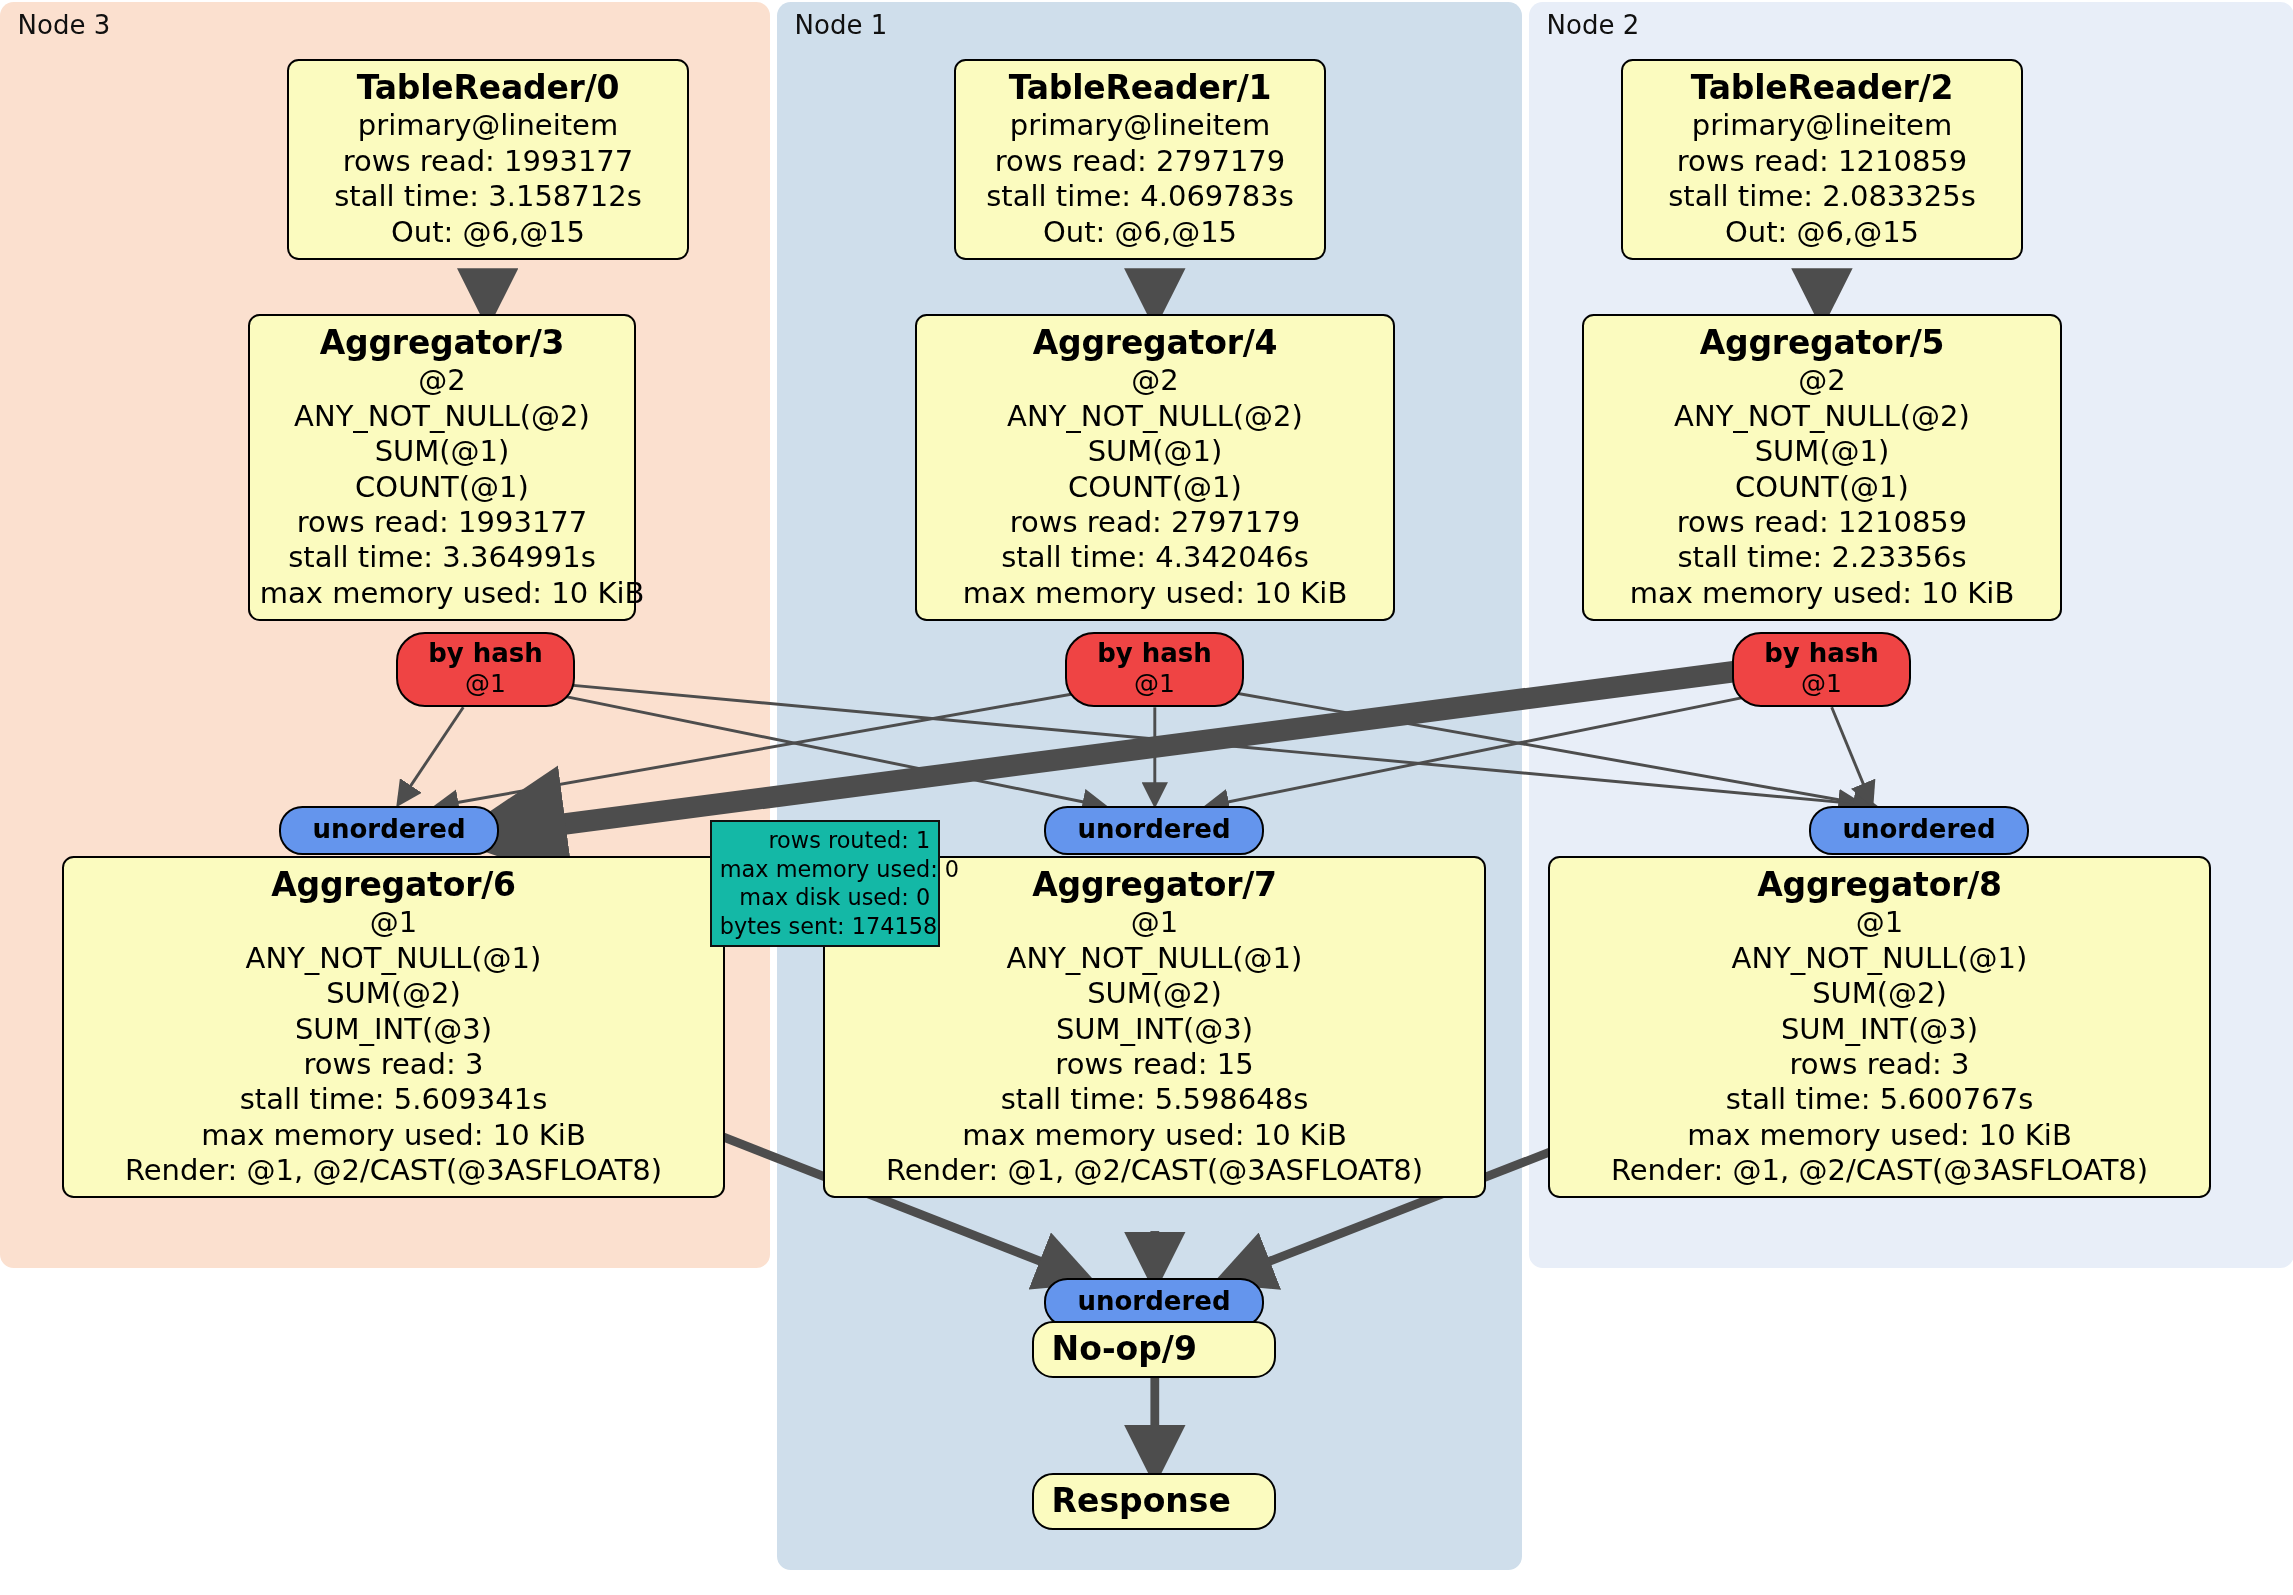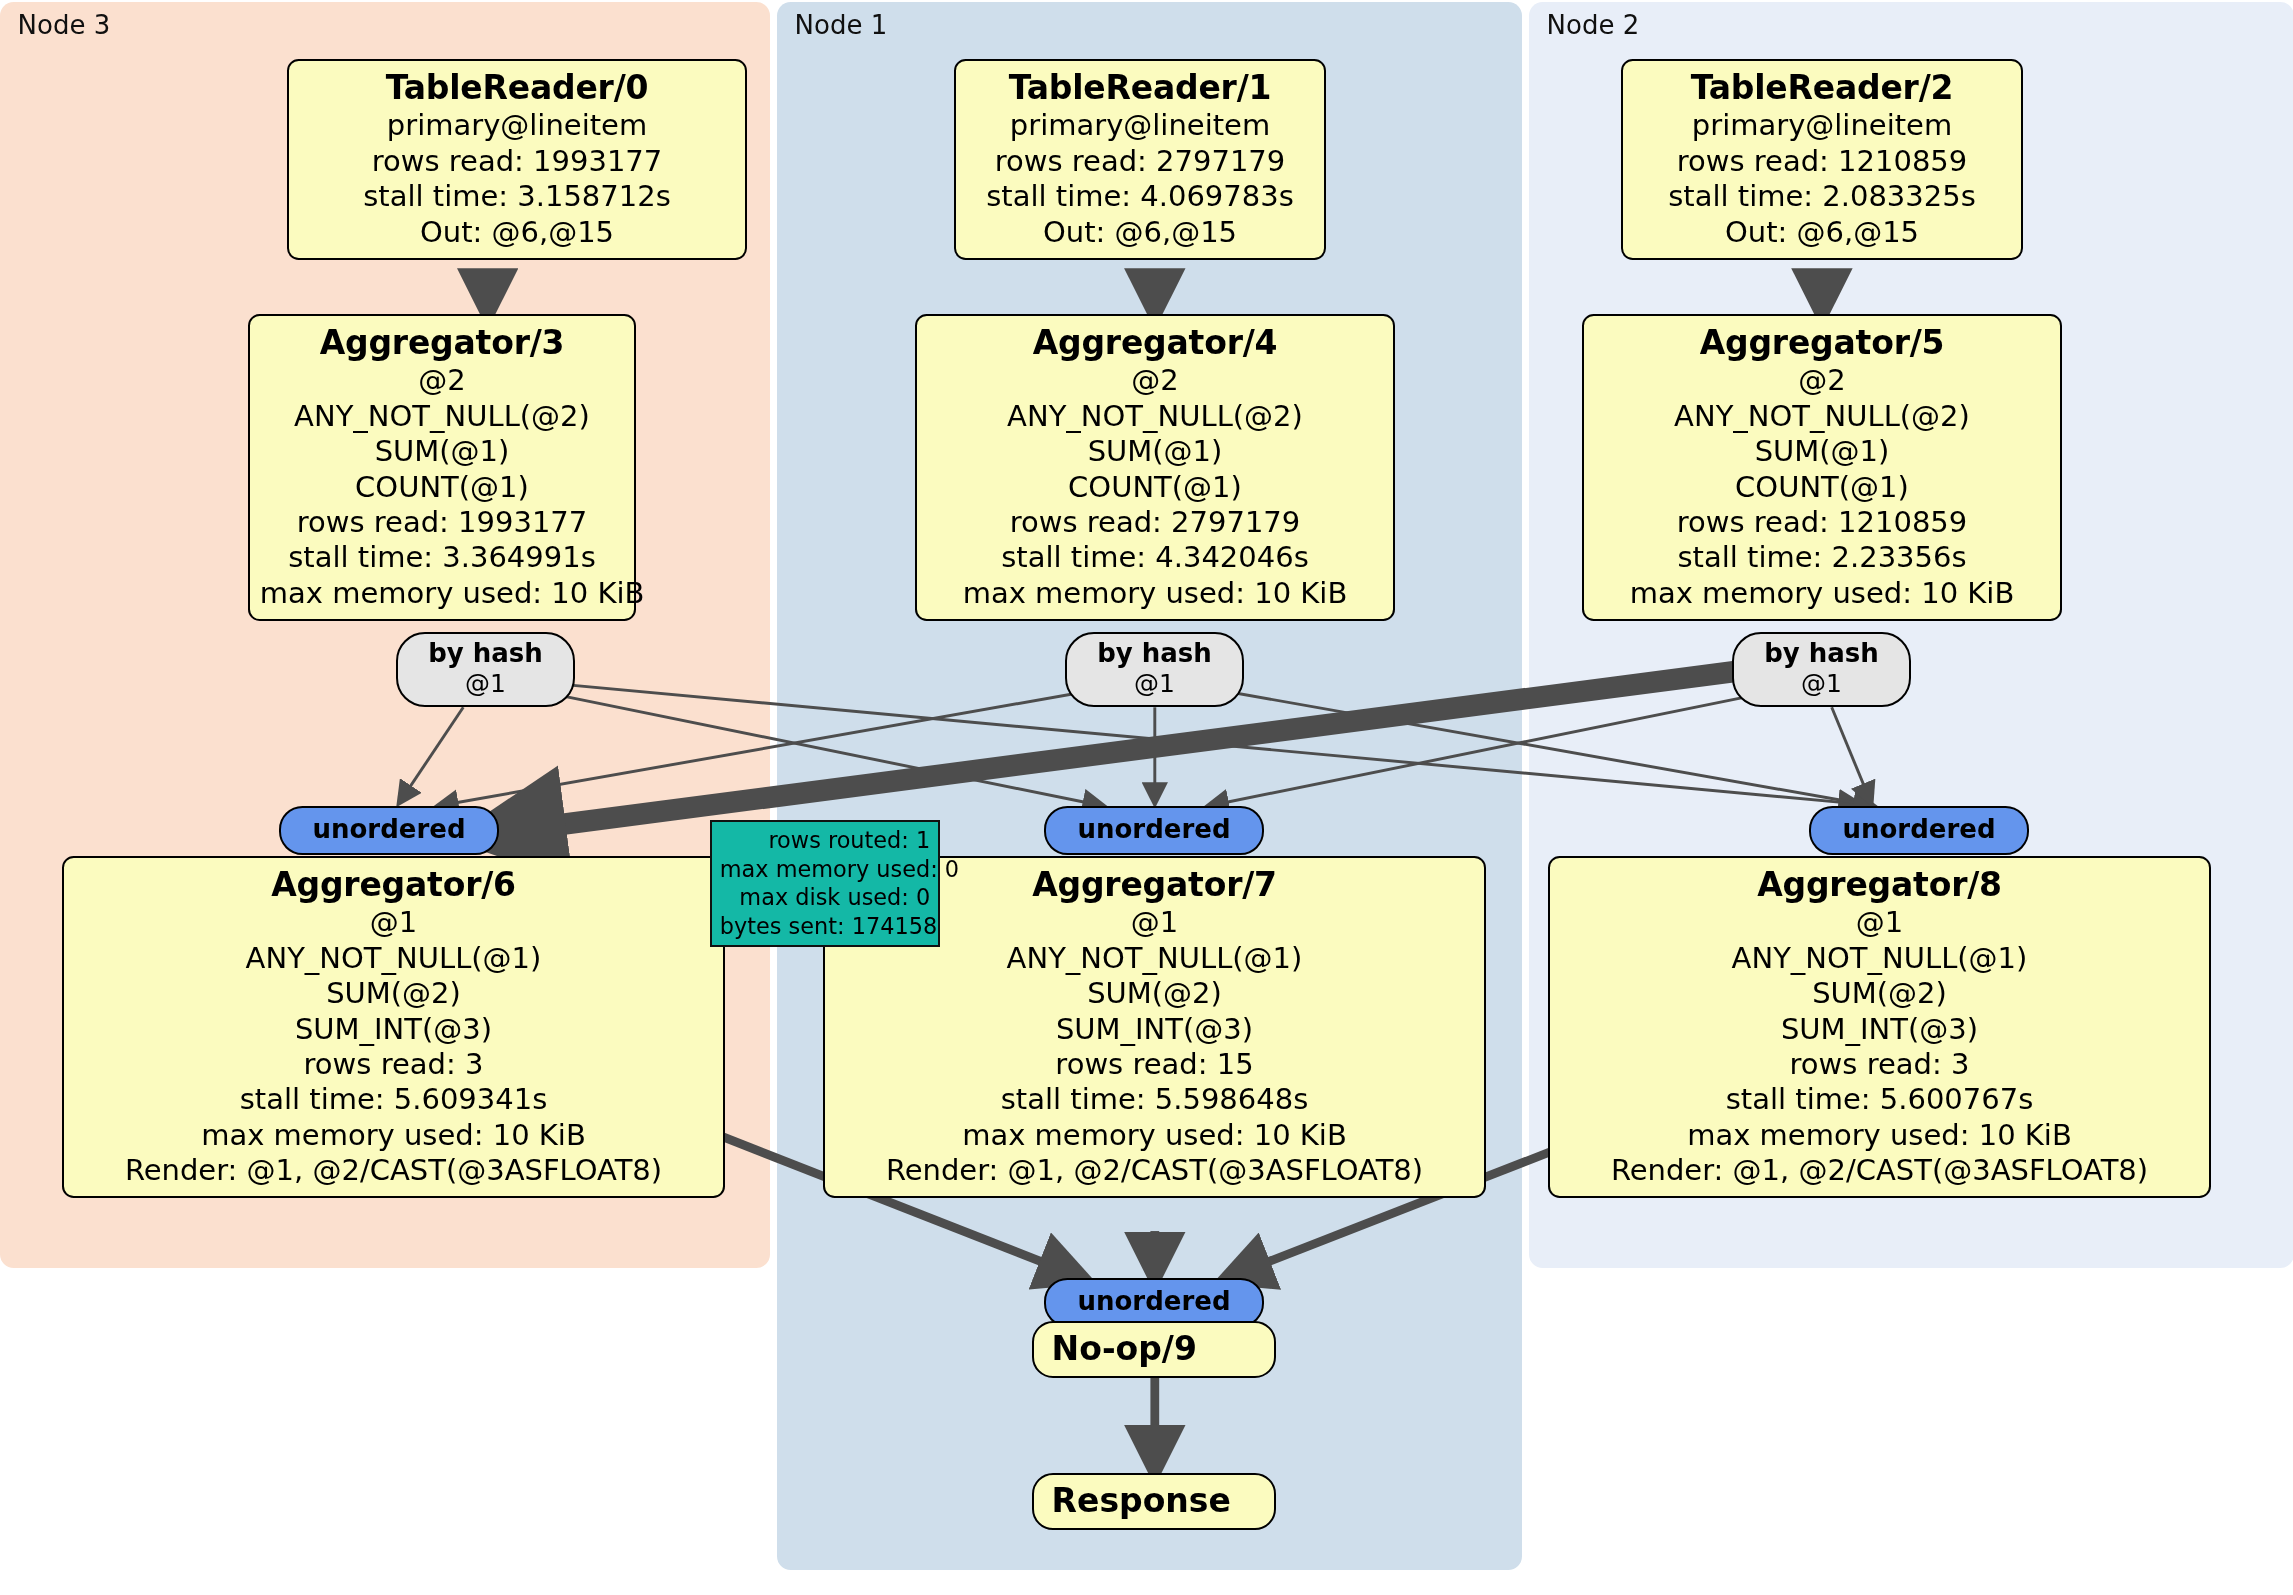--- a/index.html
+++ b/index.html
@@ -73,21 +73,21 @@
     border: 2.4px solid #000000;
     border-radius: 25px;
     text-align: center;
     font-size: 25px;
     line-height: 1.2;
     color: #000;
     white-space: nowrap;
     padding: 3.9px 13.7px 5.9px 13.7px;
   }
   .pill.byhash {
-    background: #e5e5e5;
+    background: #ef4444;
     border-radius: 29px;
   }
   .pill.byhash .hdr { font-weight: bold; font-size: 26px; }
   .pill.byhash .sub { font-size: 25px; }
   .pill.unordered {
     background: #6495ed;
     font-weight: bold;
     font-size: 26px;
     border-radius: 23.4px;
     padding: 5.9px 15.6px 7.8px 15.6px;
@@ -167,21 +167,21 @@
     <line x1="1812" y1="710" x2="1240" y2="826" stroke="#4d4d4d" stroke-width="3" marker-end="url(#ah-thin)"></line>
     <line x1="1878" y1="725" x2="1918" y2="822" stroke="#4d4d4d" stroke-width="3" marker-end="url(#ah-thin)"></line>
 
     <line x1="740" y1="1165" x2="1110" y2="1310" stroke="#4d4d4d" stroke-width="9" marker-end="url(#ah)"></line>
     <line x1="1184" y1="1262" x2="1184" y2="1310" stroke="#4d4d4d" stroke-width="9" marker-end="url(#ah)"></line>
     <line x1="1630" y1="1165" x2="1258" y2="1310" stroke="#4d4d4d" stroke-width="9" marker-end="url(#ah)"></line>
 
     <line x1="1184" y1="1400" x2="1184" y2="1508" stroke="#4d4d4d" stroke-width="9" marker-end="url(#ah)"></line>
   </svg>
 
-  <div class="proc" style="left:287px; top:59px; width:460px;">
+  <div class="proc" style="left:287px; top:59px; width:402px;">
     <div class="title">TableReader/0</div>
     <div class="line">primary@lineitem</div>
     <div class="line">rows read: 1993177</div>
     <div class="line">stall time: 3.158712s</div>
     <div class="line">Out: @6,@15</div>
   </div>
 
   <div class="proc" style="left:954px; top:59px; width:372px;">
     <div class="title">TableReader/1</div>
     <div class="line">primary@lineitem</div>

